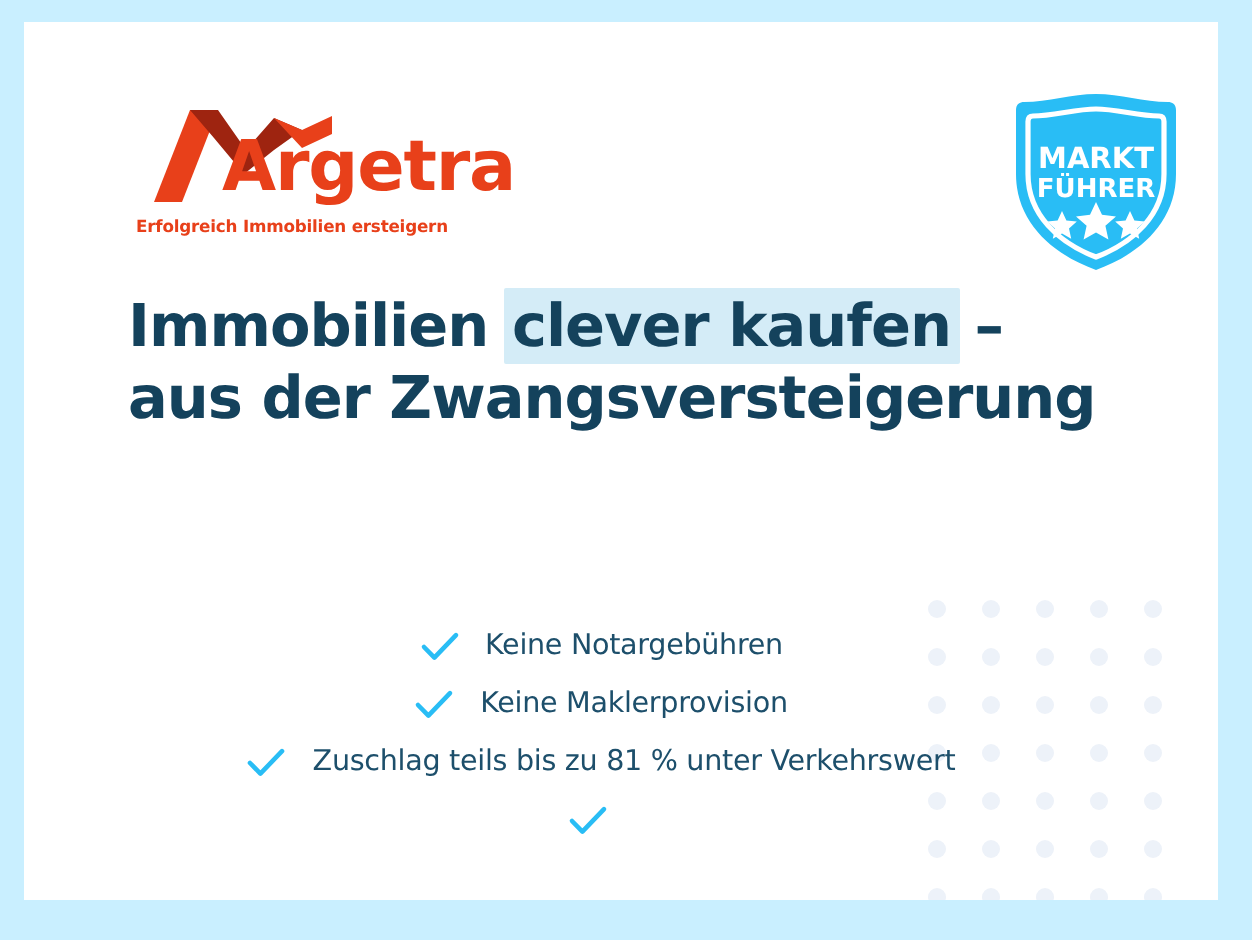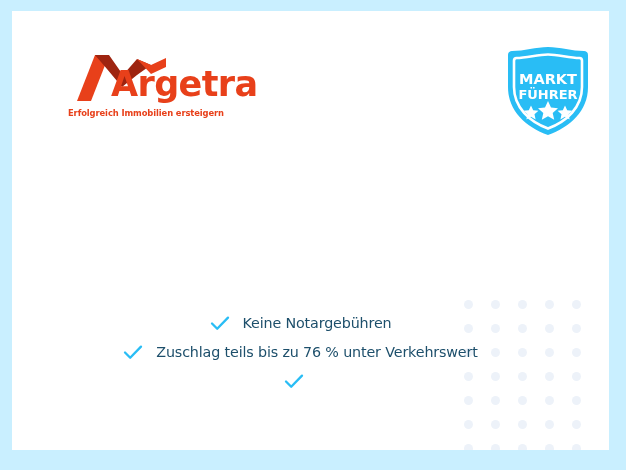--- a/index.html
+++ b/index.html
@@ -227,38 +227,50 @@
 
           <polygon points="28,2 42,2 56,22 70,6 84,12 70,22 55,34 40,16" fill="#9e2410"></polygon>
 
           <polygon points="70,6 84,12 99,5 99,14 84,21" fill="#e8401a"></polygon>
         </svg>
       </div>
       <div class="logo-word">Argetra</div>
       <div class="logo-tagline">Erfolgreich Immobilien ersteigern</div>
     </div>
 
+    <div id="headline">
+      <span>Immobilien </span><span class="hl-mark">clever kaufen</span><span> –</span><br>
+      <span>aus der Zwangsversteigerung</span>
+    </div>
 
 
     <div id="benefits">
       <div class="benefit-row">
         <span class="check-icon">
           <svg width="22" height="22" viewBox="0 0 22 22" xmlns="http://www.w3.org/2000/svg">
             <polyline points="3,11.5 8.2,16.8 19,5.6" fill="none" stroke="#29bdf5" stroke-width="2.3" stroke-linecap="round" stroke-linejoin="round"></polyline>
           </svg>
         </span>
         <span class="benefit-label">Keine Notargebühren</span>
       </div>
       <div class="benefit-row">
         <span class="check-icon">
           <svg width="22" height="22" viewBox="0 0 22 22" xmlns="http://www.w3.org/2000/svg">
             <polyline points="3,11.5 8.2,16.8 19,5.6" fill="none" stroke="#29bdf5" stroke-width="2.3" stroke-linecap="round" stroke-linejoin="round"></polyline>
           </svg>
         </span>
-        <span class="benefit-label">Zuschlag teils bis zu 76 % unter Verkehrswert</span>
+        <span class="benefit-label">Keine Maklerprovision</span>
+      </div>
+      <div class="benefit-row">
+        <span class="check-icon">
+          <svg width="22" height="22" viewBox="0 0 22 22" xmlns="http://www.w3.org/2000/svg">
+            <polyline points="3,11.5 8.2,16.8 19,5.6" fill="none" stroke="#29bdf5" stroke-width="2.3" stroke-linecap="round" stroke-linejoin="round"></polyline>
+          </svg>
+        </span>
+        <span class="benefit-label">Zuschlag teils bis zu 81 % unter Verkehrswert</span>
       </div>
       <div class="benefit-row">
         <span class="check-icon">
           <svg width="22" height="22" viewBox="0 0 22 22" xmlns="http://www.w3.org/2000/svg">
             <polyline points="3,11.5 8.2,16.8 19,5.6" fill="none" stroke="#29bdf5" stroke-width="2.3" stroke-linecap="round" stroke-linejoin="round"></polyline>
           </svg>
         </span>
       </div>
     </div>
 

